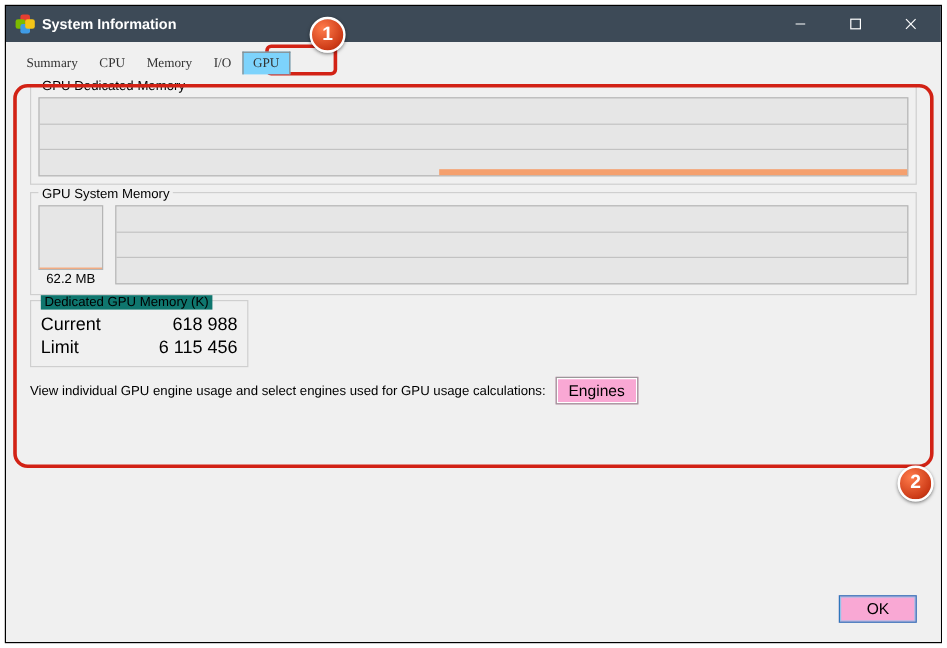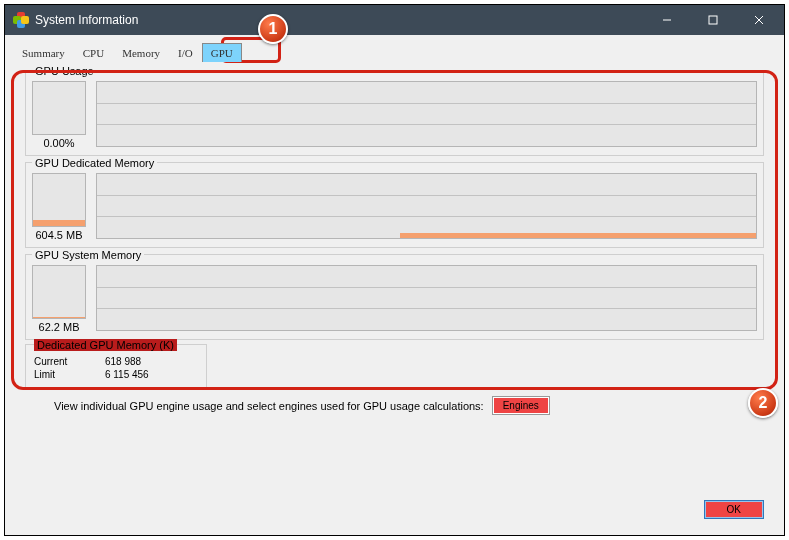--- a/index.html
+++ b/index.html
@@ -18,20 +18,21 @@
     border:1px solid #000;
     background:#fff;
   }
   
   .titlebar{
     height:30px;
     background:#3d4a57;
     color:#fff;
     display:flex; align-items:center;
     padding:0 2px 0 8px;
+    font-weight:bold;
   }
   .app-icon{
     width:16px;height:16px;margin-right:6px;position:relative;
   }
   .app-icon .petal{position:absolute;width:8px;height:8px;border-radius:2px;}
   .petal.r{background:#e53e31;top:0;left:4px;}
   .petal.g{background:#7cbb00;top:4px;left:0;}
   .petal.b{background:#3f9be6;top:8px;left:4px;}
   .petal.y{background:#f5c518;top:4px;left:8px;}
   .title{flex:1;font-size:12px;}
@@ -114,34 +115,34 @@
   }
   
   .stats-row{display:flex;gap:10px;margin-top:-2px;}
   .stat{
     border:1px solid #cfcfcf;
     padding:2px 8px 6px 8px;
     flex:0 0 182px;
     background:#f0f0f0;
   }
   .stat .stat-title{
-    position:relative; top:-9px; background:#b91c1c; padding:0 3px;
+    position:relative; top:-9px; background:#0f766e; padding:0 3px;
     font-size:11px;
   }
-  .stat table{width:100%;border-collapse:collapse;font-size:10px;margin-top:-6px;}
+  .stat table{width:100%;border-collapse:collapse;font-size:15px;margin-top:-6px;}
   .stat td{padding:1px 0;}
-  .stat td.val{text-align:left;}
+  .stat td.val{text-align:right;}
   
   .engines-row{
     display:flex;align-items:center;gap:8px;
-    margin-top:8px;font-size:11px;margin-left:29px;
+    margin-top:8px;font-size:11px;
   }
   .btn{
-    background:#ef4444;border:1px solid #999;
-    padding:3px 10px;font-size:10px;
+    background:#f9a8d4;border:1px solid #999;
+    padding:3px 10px;font-size:13px;
     box-shadow:inset 0 0 0 1px #fff;
   }
   .btn.default{border:1px solid #2e77bb;box-shadow:0 0 0 1px #96c3eb inset;margin-left:22px;}
   .ok-row{position:absolute;right:12px;bottom:8px;}
   
   .hl-tab{
     position:absolute;
     border:3px solid #d22215;border-radius:5px;
     pointer-events:none;
   }
@@ -197,45 +198,24 @@
     <div class="tabstrip">
       <div class="tab">Summary</div>
       <div class="tab">CPU</div>
       <div class="tab">Memory</div>
       <div class="tab">I/O</div>
       <div class="tab active">GPU</div>
     </div>
 
     <div class="content">
 
-      <div class="group">
-        <span class="group-title">GPU Usage</span>
-        <div class="group-body">
-          <div>
-            <div class="smallbox">
-              <div class="fill" style="height:0%"></div>
-            </div>
-            <div class="smalllabel">0.00%</div>
-          </div>
-          <div class="histo" style="height:66px">
-            <div class="hline" style="top:33%"></div>
-            <div class="hline" style="top:66%"></div>
-          </div>
-        </div>
-      </div>
 
       <div class="group">
         <span class="group-title">GPU Dedicated Memory</span>
         <div class="group-body">
-          <div>
-            <div class="smallbox">
-              <div class="fill" style="height:12%"></div>
-            </div>
-            <div class="smalllabel">604.5 MB</div>
-          </div>
           <div class="histo" style="height:66px">
             <div class="hline" style="top:33%"></div>
             <div class="hline" style="top:66%"></div>
             <div class="bar" style="left:46%;right:0;"></div>
           </div>
         </div>
       </div>
 
       <div class="group">
         <span class="group-title">GPU System Memory</span>

